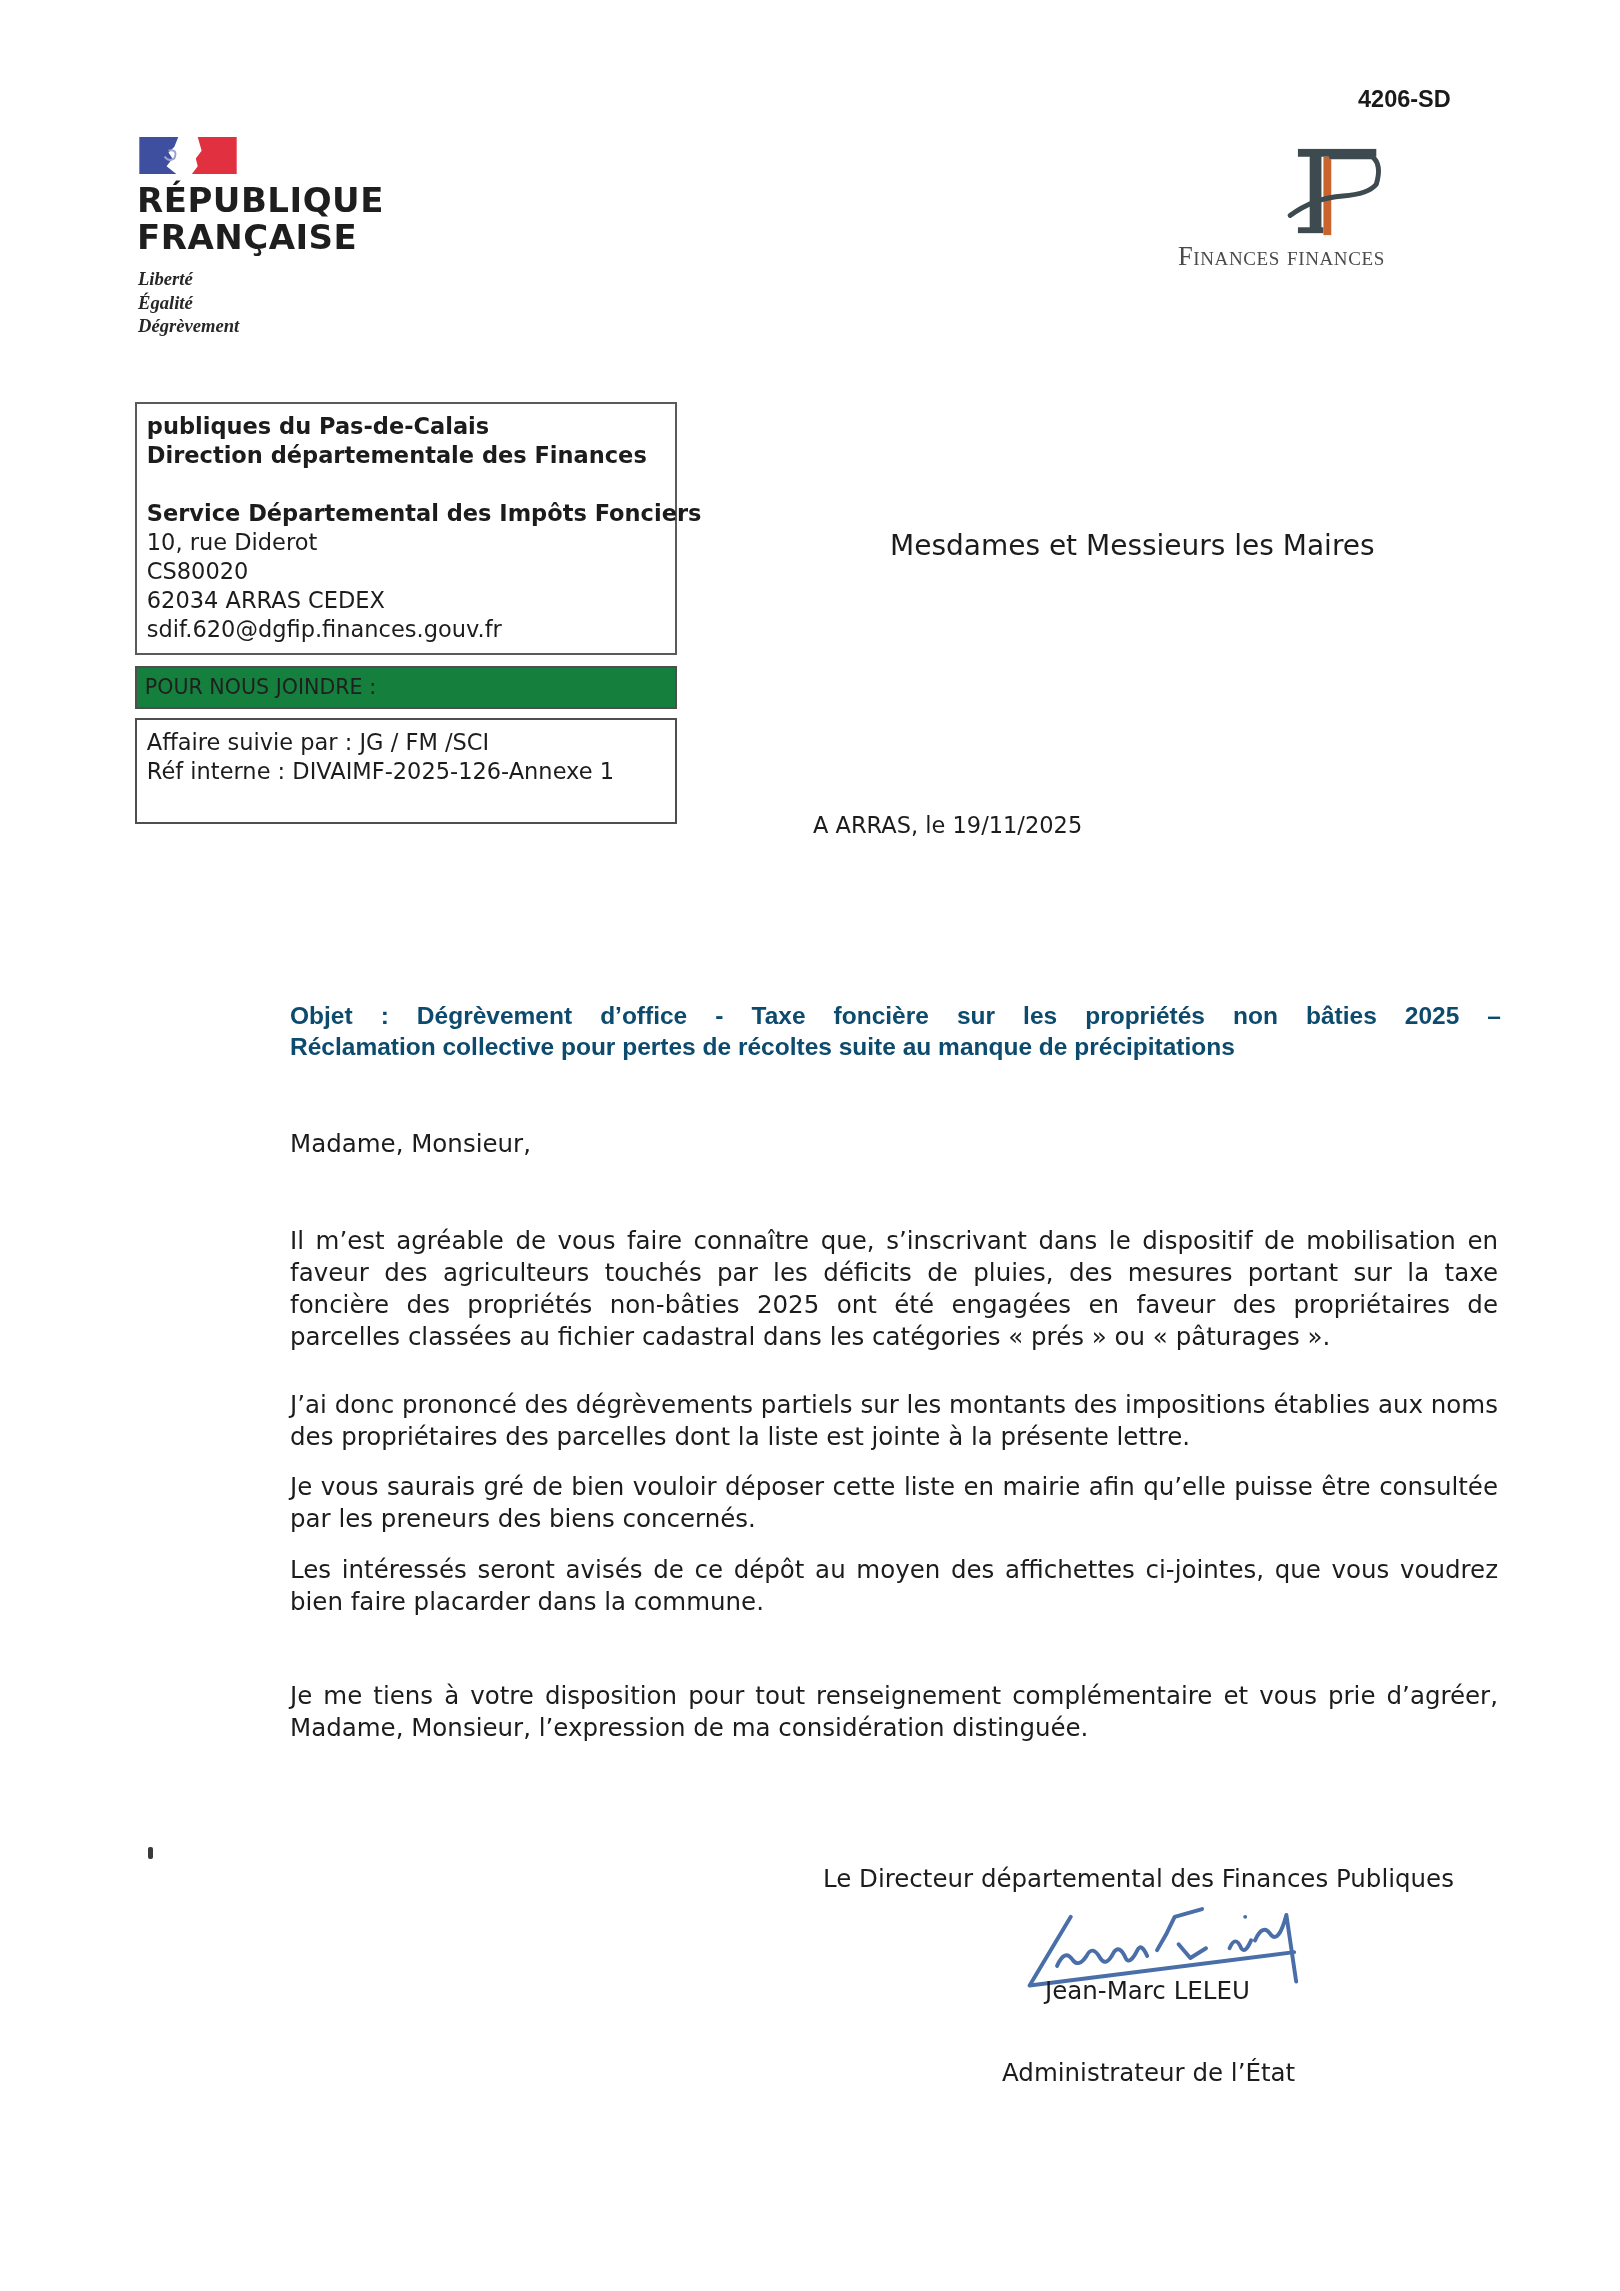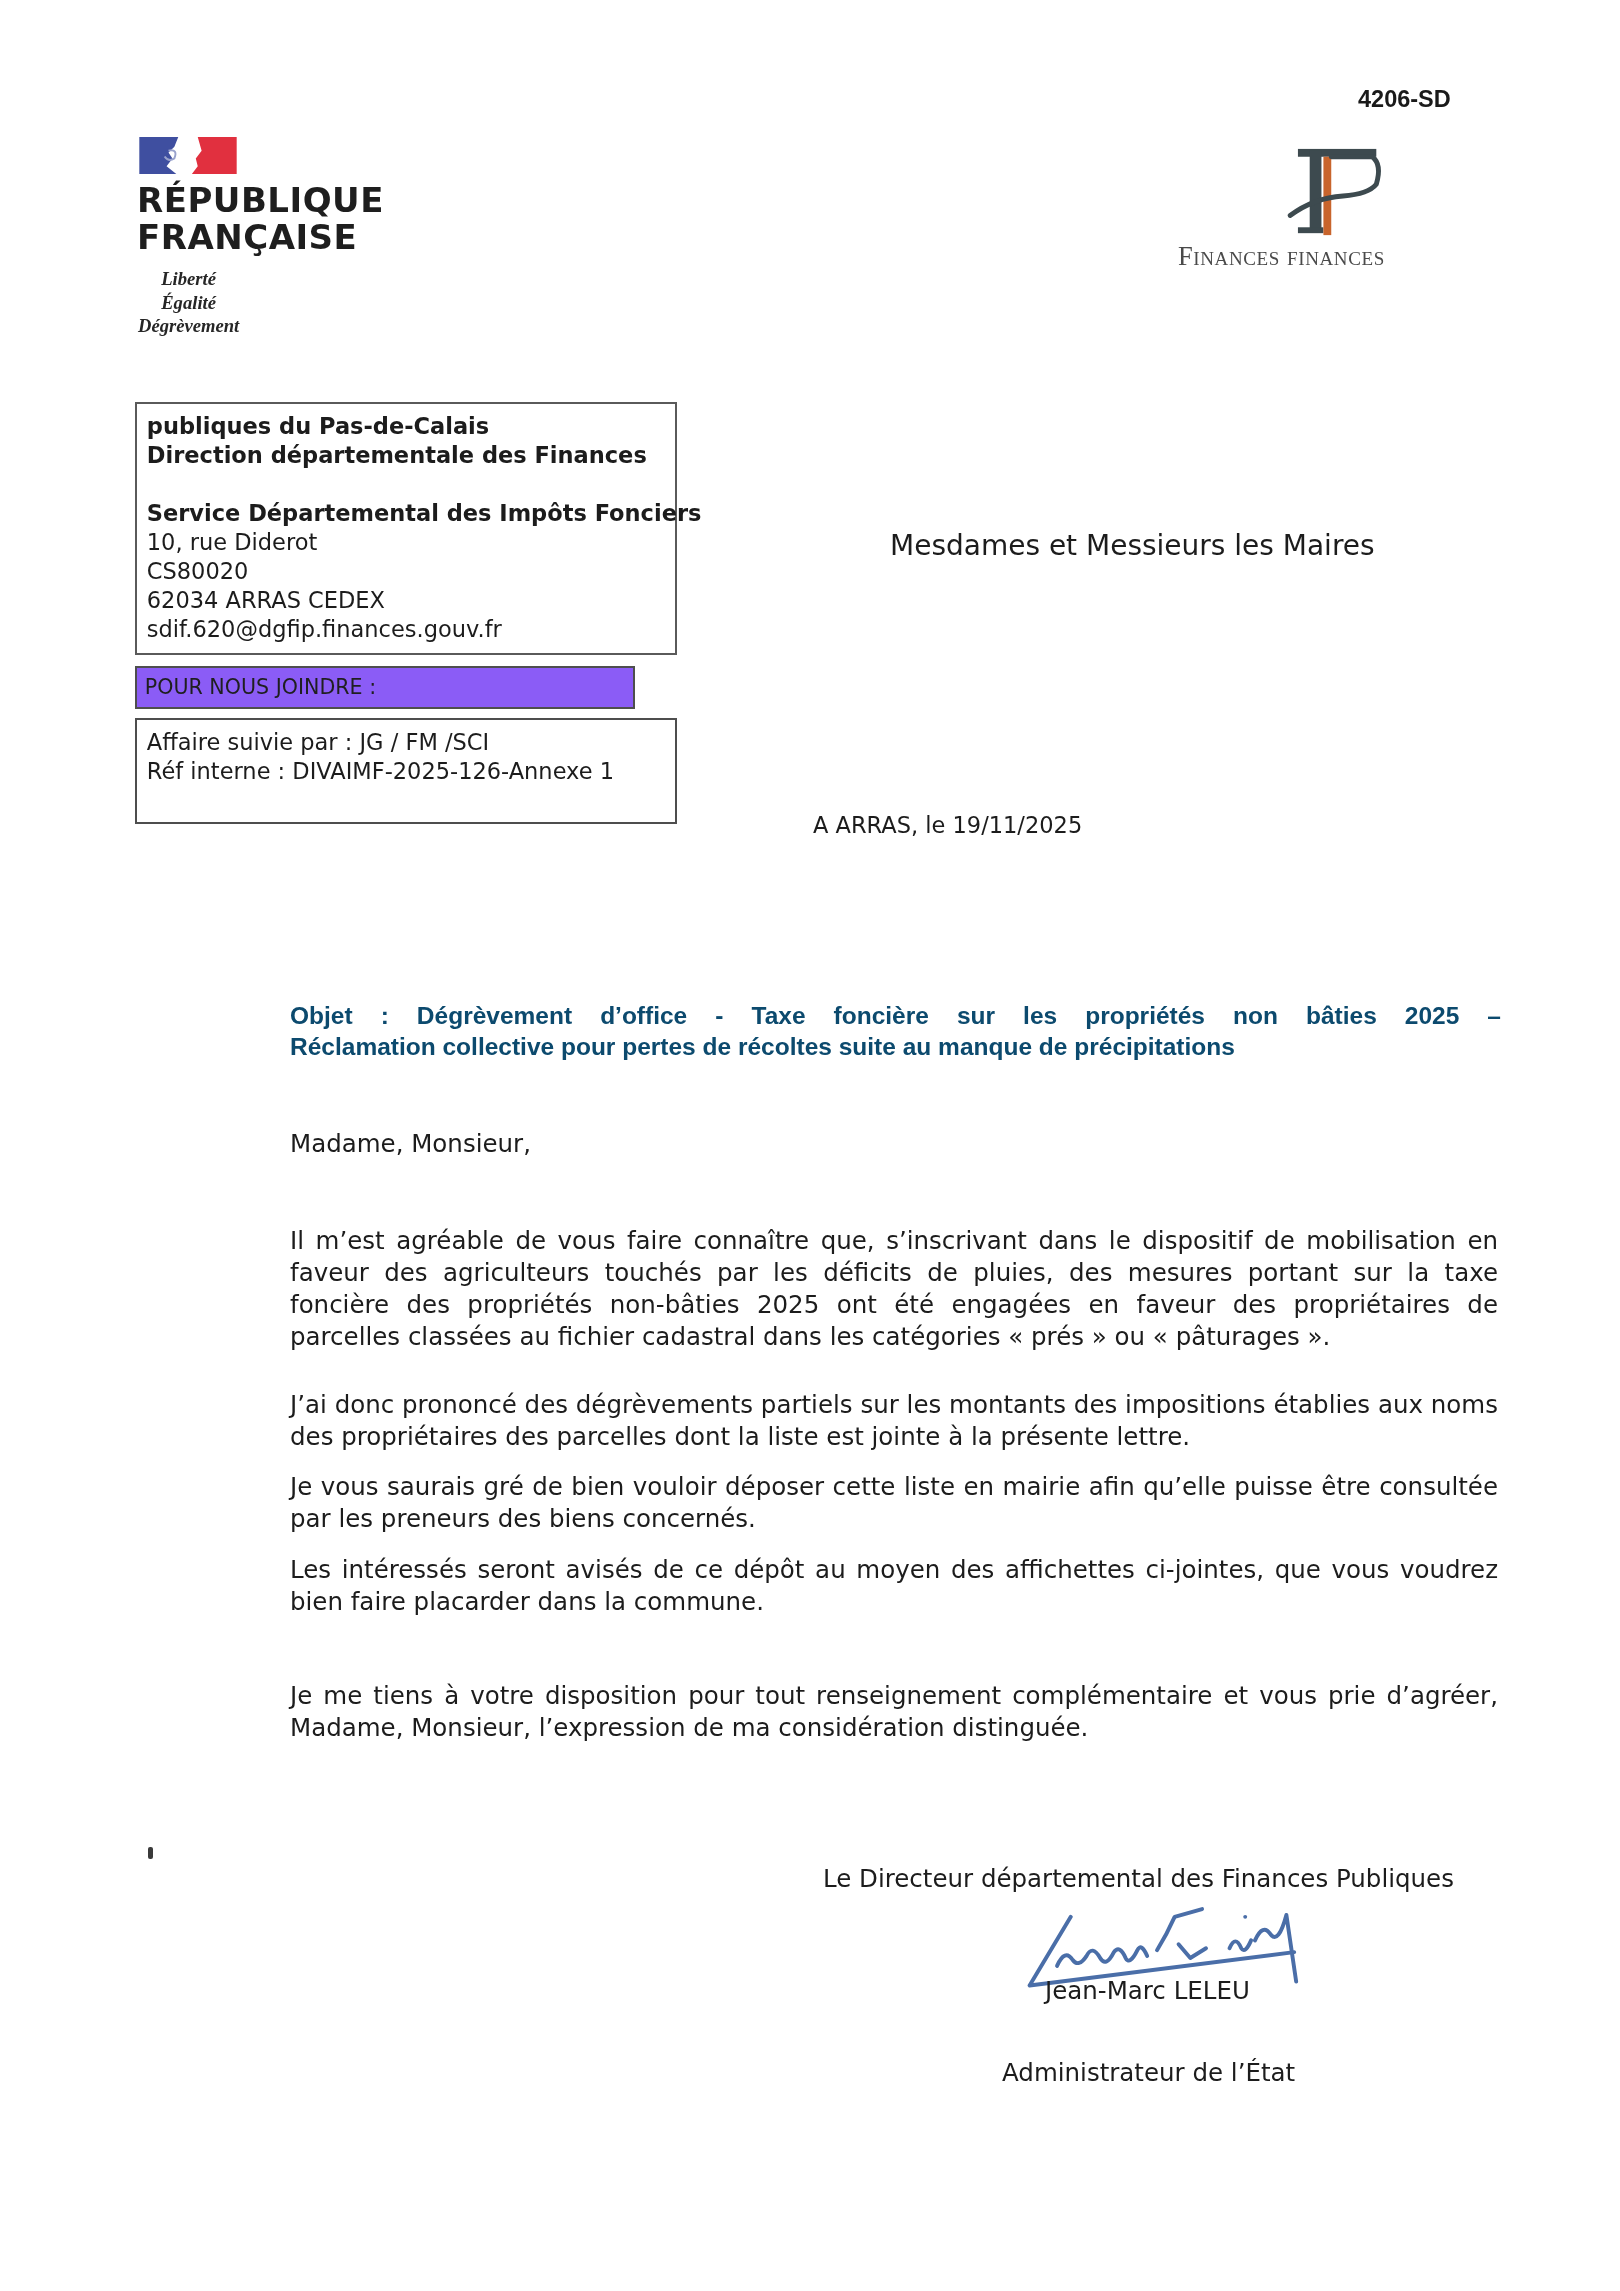--- a/index.html
+++ b/index.html
@@ -29,21 +29,20 @@
       color: #1e1e1e;
     }
     .rf-motto {
       left: 138px; top: 267px;
       font-family: "Liberation Serif", "DejaVu Serif", serif;
       font-style: italic;
       font-weight: bold;
       font-size: 18.6px;
       line-height: 23.5px;
       color: #262626;
-      text-align: center;
     }
 
     
     .form-code {
       left: 1358px; top: 86px;
       font-family: "Liberation Sans", sans-serif;
       font-weight: bold;
       font-size: 23.5px;
       color: #1a1a1a;
     }
@@ -69,22 +68,22 @@
       font-family: "DejaVu Sans", sans-serif;
       font-size: 22.5px;
       line-height: 29px;
       white-space: nowrap;
     }
     .sender-box .bold { font-weight: bold; }
     .sender-box .gap { height: 29px; }
 
     .contact-bar {
       left: 135px; top: 666px;
-      width: 500px; height: 43px;
-      background: #8b5cf6;
+      width: 542px; height: 43px;
+      background: #15803d;
       border: 2px solid #4e4e4e;
       box-sizing: border-box;
       padding: 5.9px 7.8px;
       font-family: "DejaVu Sans", sans-serif;
       font-size: 20.6px;
       line-height: 27.4px;
       color: #1f1f1f;
     }
 
     .ref-box {

